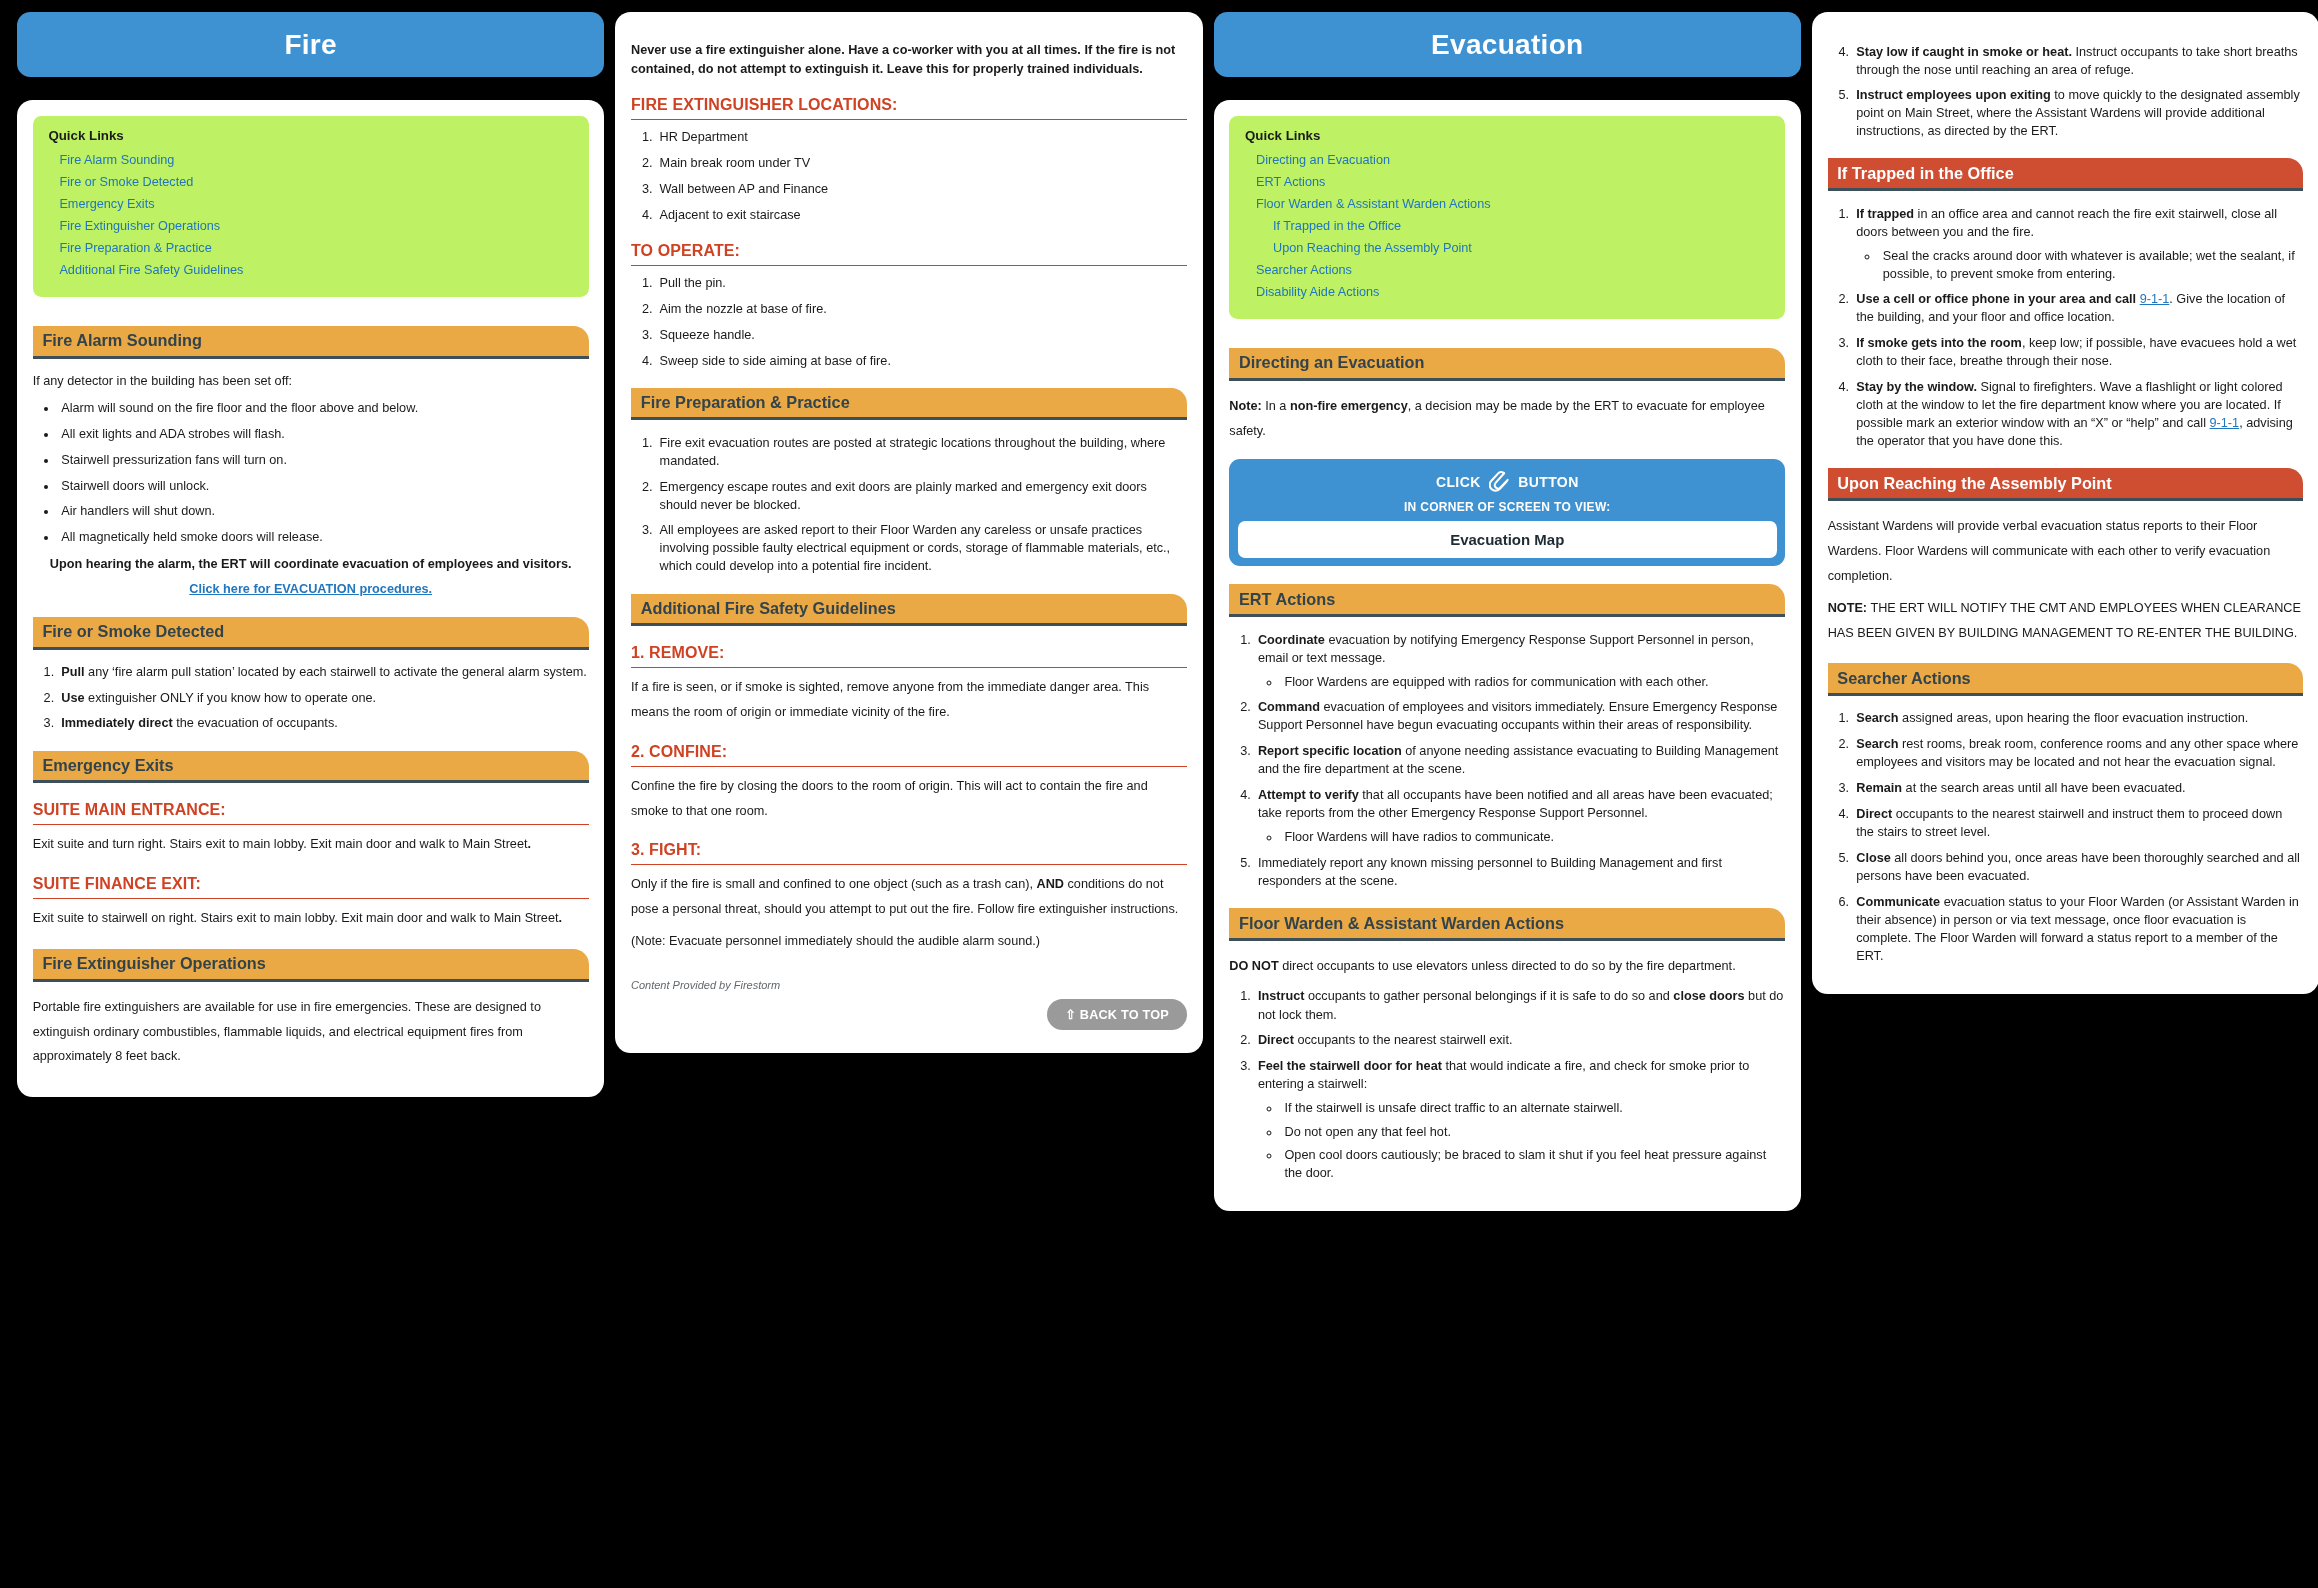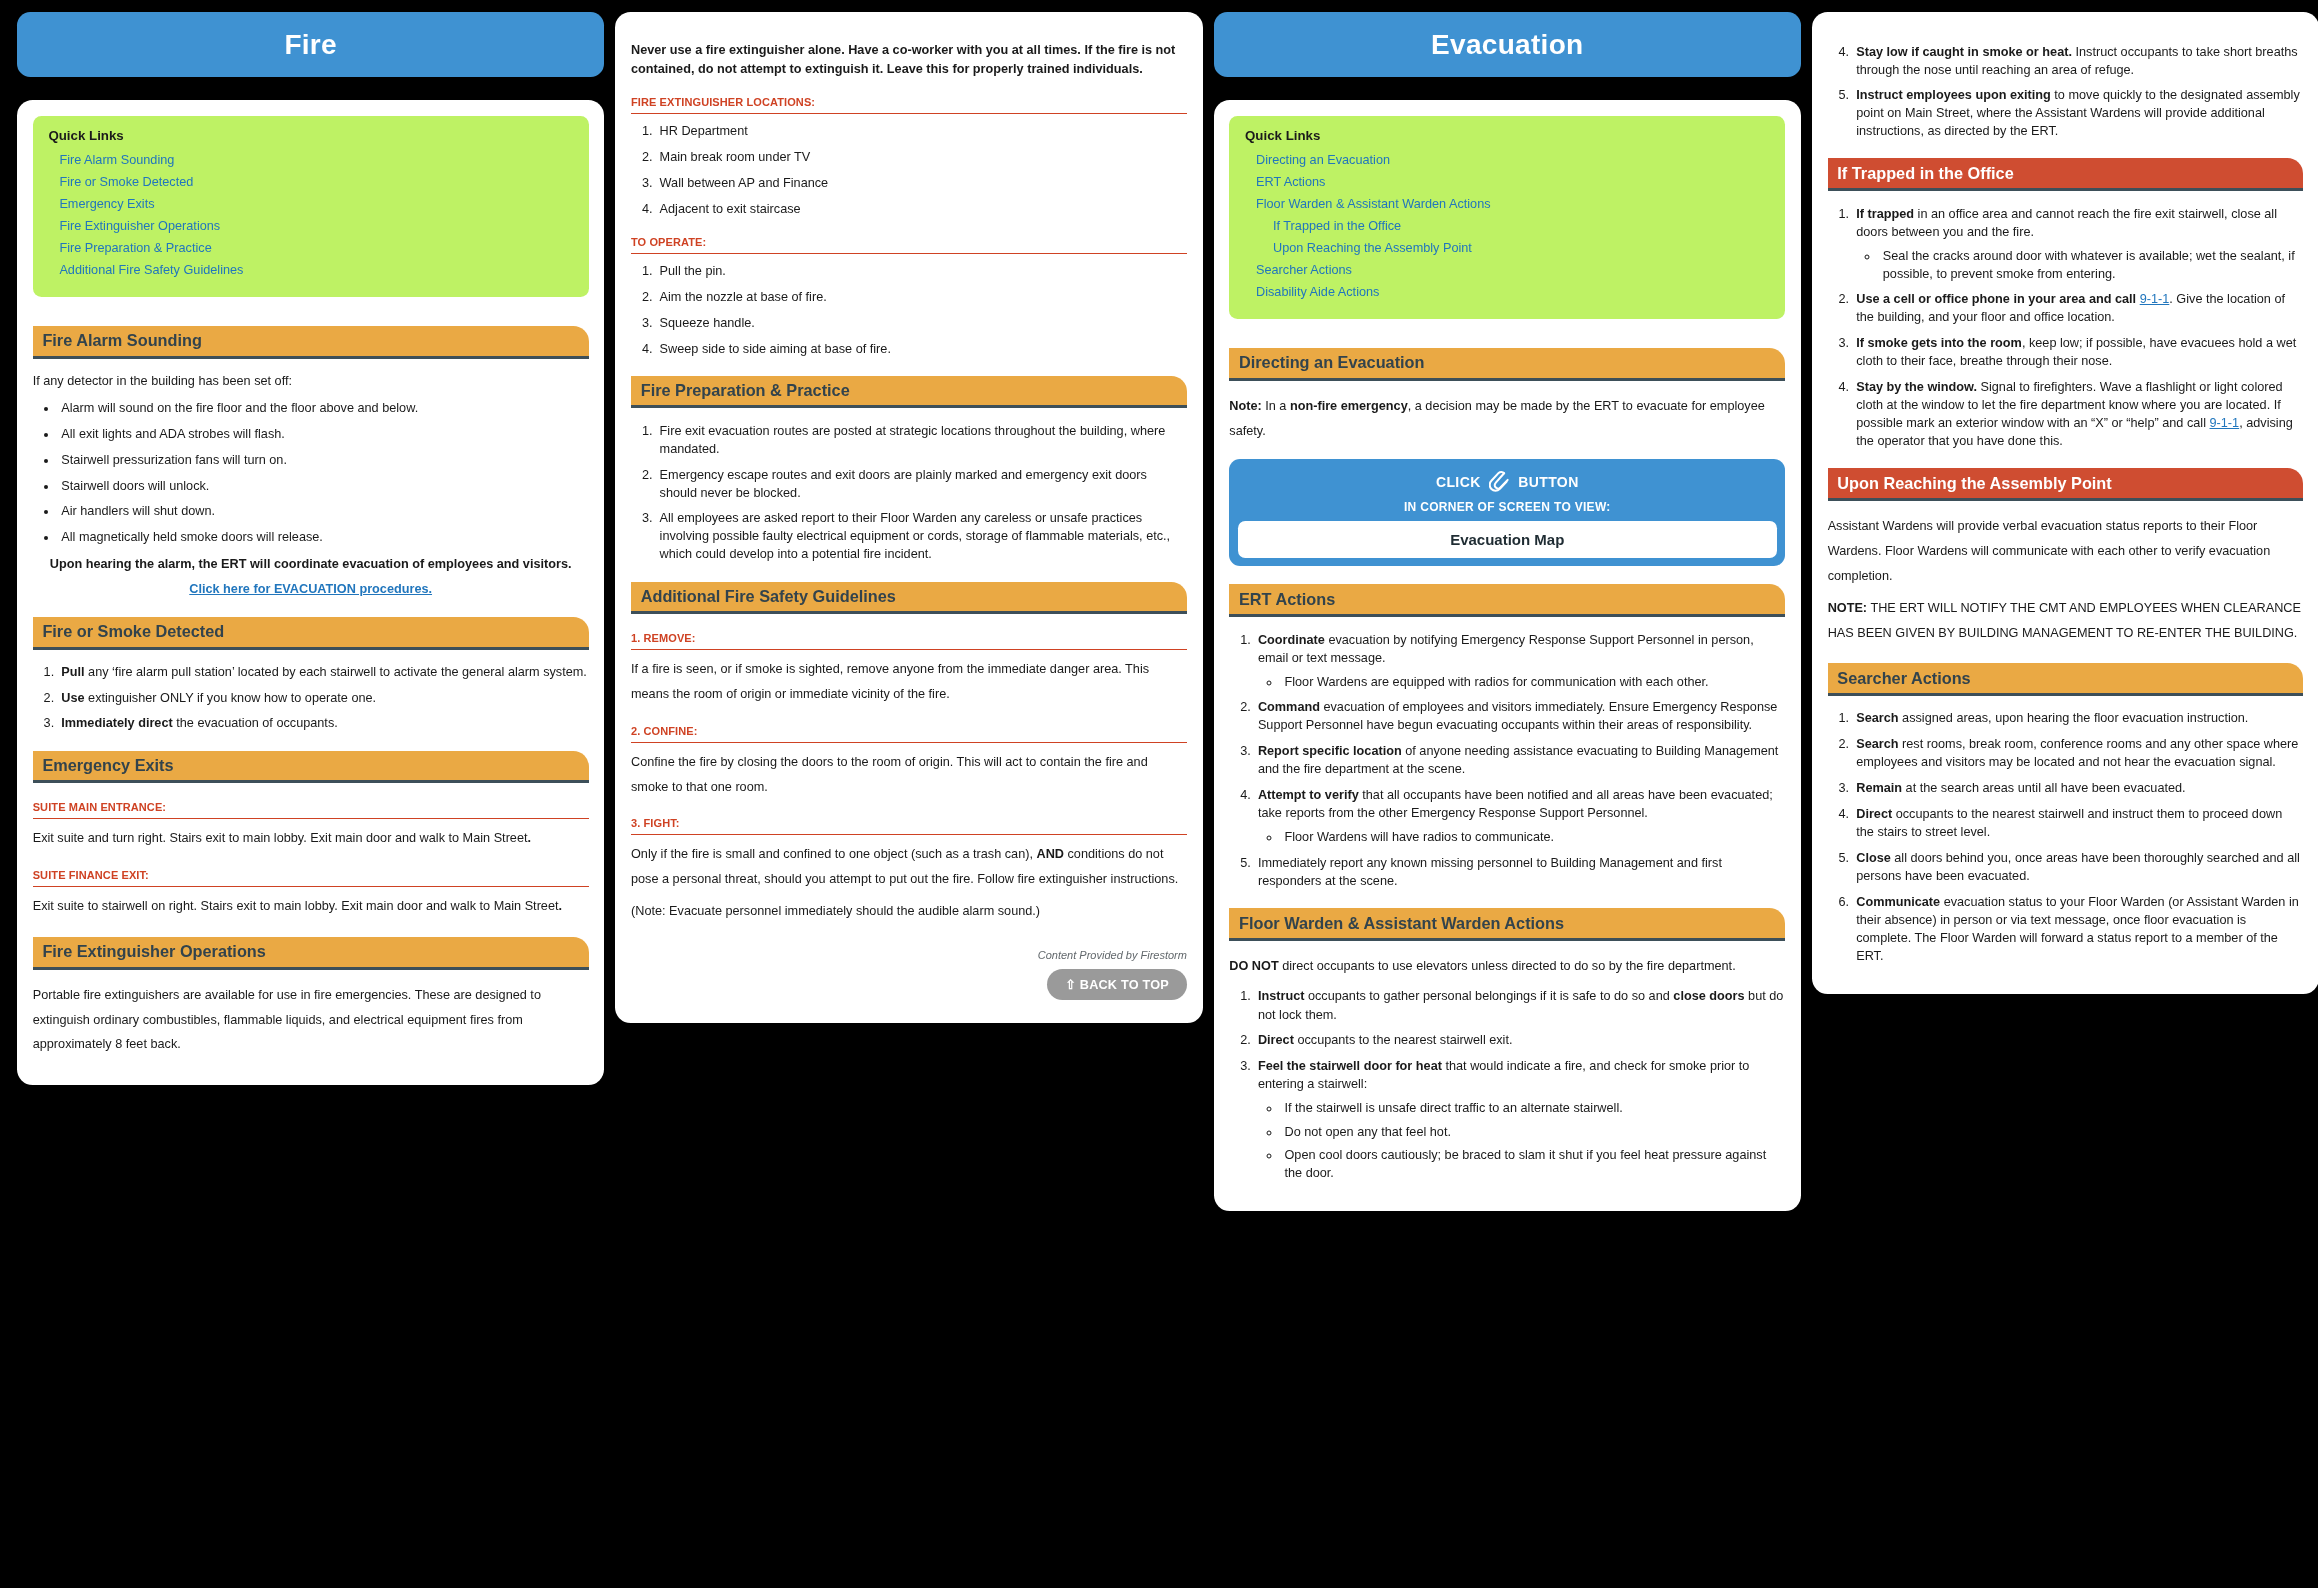--- a/index.html
+++ b/index.html
@@ -100,21 +100,21 @@
   ul.sub {
     list-style-type: circle;
     margin: 6px 0 6px 23px;
     font-size: 12.7px;
   }
   ul.sub li { margin-bottom: 5.4px; line-height: 1.42; }
 
   
   .redhead {
     color: #cf4223;
-    font-size: 11px; font-weight: bold;
+    font-size: 16px; font-weight: bold;
     letter-spacing: 0.1px;
     border-bottom: 1.8px solid #cf4223;
     padding-bottom: 4.8px;
     margin: 18px 0 3.6px 0;
   }
 
   
   .map-box {
     background: #3f92d2;
     border-radius: 11px;
@@ -135,21 +135,21 @@
   .map-label {
     background: #fff;
     border-radius: 7.2px;
     text-align: center;
     font-size: 15px; font-weight: bold; color: #1f2c33;
     padding: 10px 0;
   }
 
   
   .credit {
-    text-align: right; font-style: italic;
+    text-align: left; font-style: italic;
     font-size: 11px; color: #62686c;
     margin-top: 25px;
   }
   .back-top {
     margin: 8.5px 0 2.4px auto;
     background: #9a9a9a;
     color: #ffffff;
     border: none;
     border-radius: 15.7px;
     font-family: "Liberation Sans", sans-serif;

